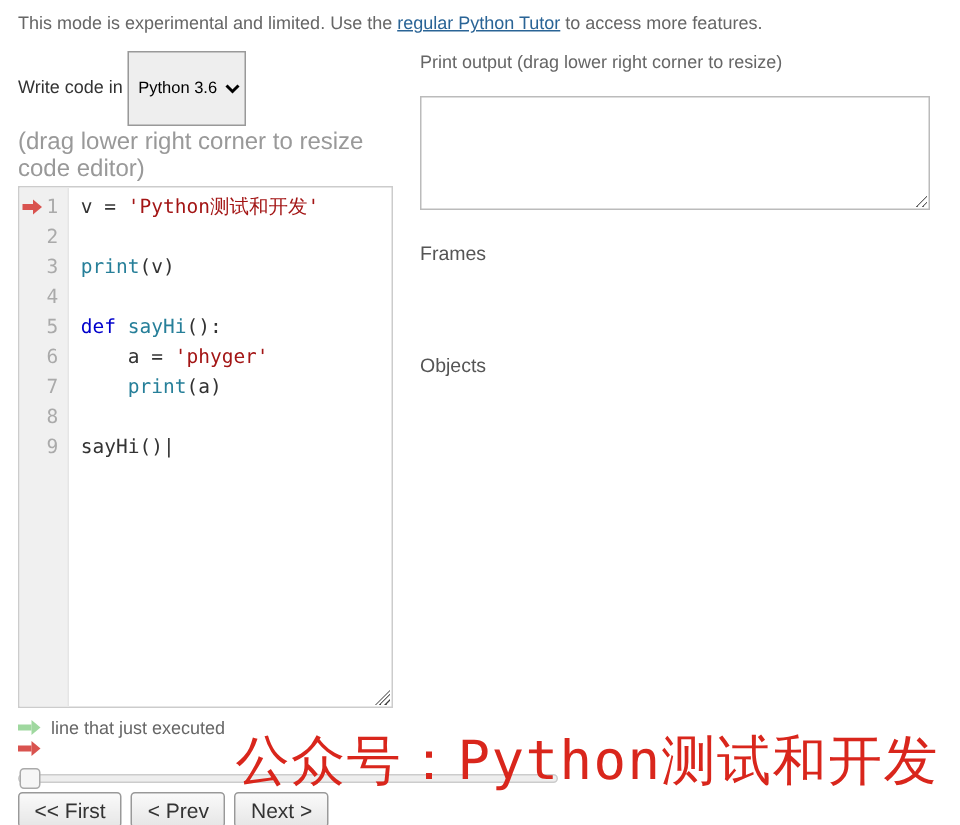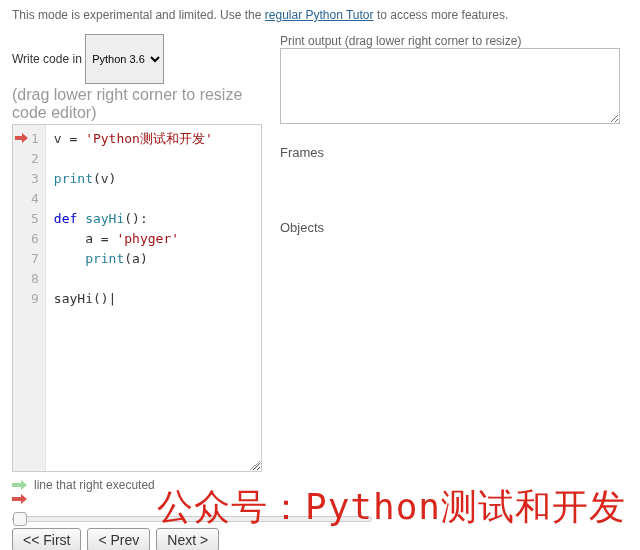--- a/index.html
+++ b/index.html
@@ -74,21 +74,21 @@
   .fn { color: #267f99; }
   .legend { margin-top: 6px; font-size: 12px; color:#666; }
   .legend-row { display:flex; align-items:center; gap:6px; margin-bottom:2px; }
   .mini-arrow {
     width:16px; height:10px; position:relative; display:inline-block;
   }
   .mini-arrow.green::before { content:""; position:absolute; left:0; top:3px; width:9px; height:4px; background:#9fd89f; }
   .mini-arrow.green::after { content:""; position:absolute; left:9px; top:0; border-top:5px solid transparent; border-bottom:5px solid transparent; border-left:6px solid #9fd89f; }
   .mini-arrow.red::before { content:""; position:absolute; left:0; top:3px; width:9px; height:4px; background:#d9534f; }
   .mini-arrow.red::after { content:""; position:absolute; left:9px; top:0; border-top:5px solid transparent; border-bottom:5px solid transparent; border-left:6px solid #d9534f; }
-  .out-label { color:#666; margin-bottom:0; }
+  .out-label { color:#666; margin-bottom:16px; }
   textarea.output {
     width: 340px;
     height: 76px;
     border:1px solid #bbb;
     resize: both;
     font-family: "Menlo","Consolas",monospace;
     font-size:12px;
     padding:4px;
   }
   .frames-row { display:flex; gap:60px; margin-top:18px; color:#555; font-size:13px;flex-direction:column; }
@@ -181,21 +181,21 @@
     a = <span class="str">'phyger'</span>
     <span class="fn">print</span>(a)
 
 sayHi()|</div>
       <div class="resize-corner"></div>
     </div>
 
     <div class="legend">
       <div class="legend-row">
         <span class="mini-arrow green"></span>
-        <span>line that right executed</span>
+        <span>line that just executed</span>
       </div>
       <div class="legend-row">
         <span class="mini-arrow red"></span>
       </div>
     </div>
   </div>
 
   <div class="right">
     <div class="out-label">Print output (drag lower right corner to resize)</div>
     <textarea class="output" value="" style=""></textarea>

